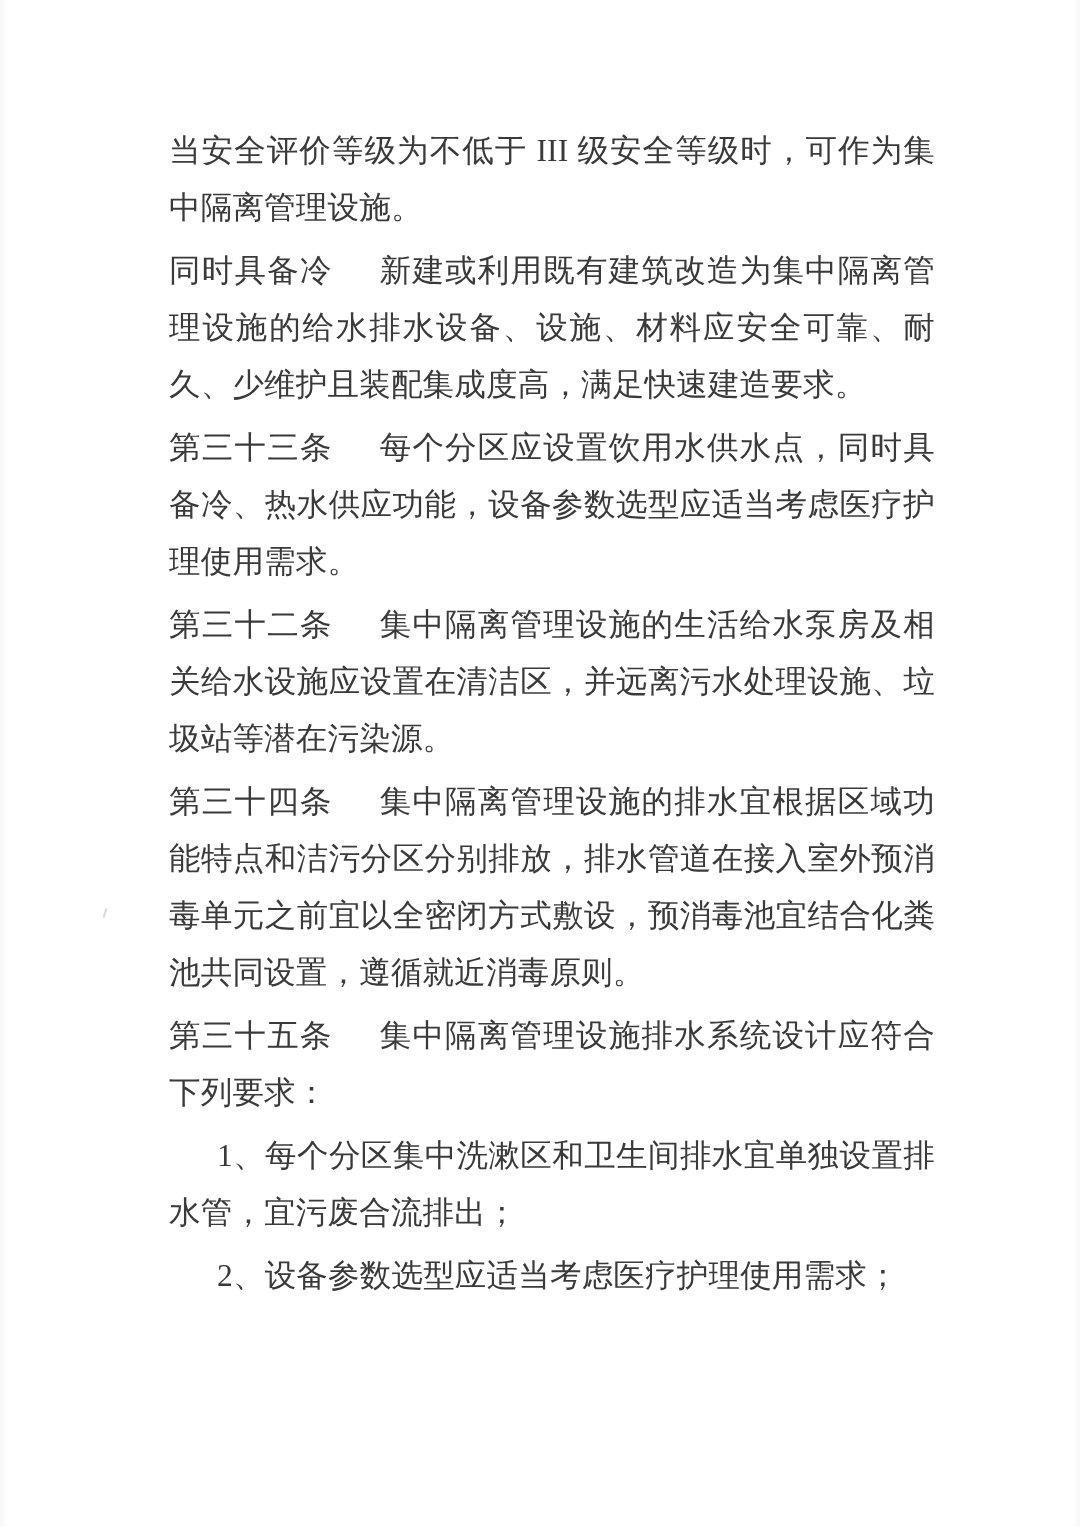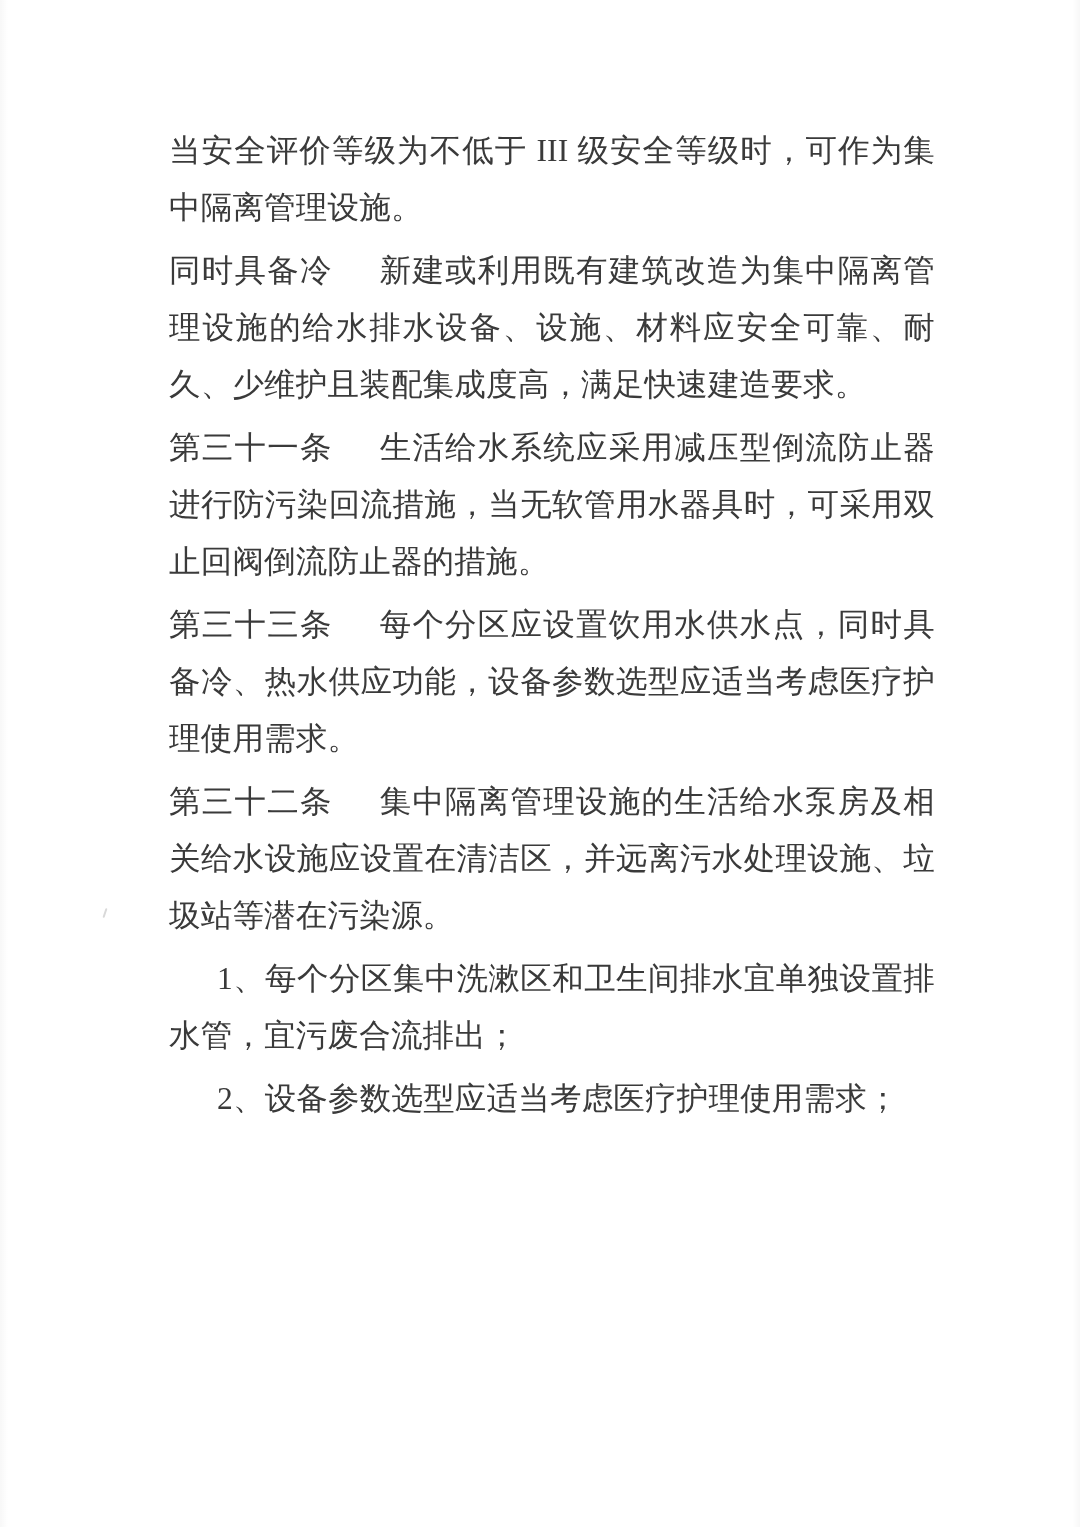--- a/index.html
+++ b/index.html
@@ -67,19 +67,20 @@
   }
 </style>
 </head>
 <body>
 
 <div class="page" style="background: rgb(255, 255, 255);">
   <div class="ink-speck"></div>
   <div class="doc-body" style="color: rgb(58, 58, 58);">
       <p class="para continuation"><span>当安全评价等级为不低于 III 级安全等级时，可作为集中隔离管理设施。</span></p>
       <p class="para article"><span class="art-num">同时具备冷</span><span class="art-gap"></span><span>新建或利用既有建筑改造为集中隔离管理设施的给水排水设备、设施、材料应安全可靠、耐久、少维护且装配集成度高，满足快速建造要求。</span></p>
-      <p class="para article"><span class="art-num">第三十一条</span><span class="art-gap"></span><span>生活给水系统应采用减压型倒流防止器进行防污染回流措施，当无软管用水器具时，可采用双止回阀倒流防止器的措施。</span></p>
       <p class="para article"><span class="art-num">第三十三条</span><span class="art-gap"></span><span>每个分区应设置饮用水供水点，同时具备冷、热水供应功能，设备参数选型应适当考虑医疗护理使用需求。</span></p>
       <p class="para article"><span class="art-num">第三十二条</span><span class="art-gap"></span><span>集中隔离管理设施的生活给水泵房及相关给水设施应设置在清洁区，并远离污水处理设施、垃圾站等潜在污染源。</span></p>
+      <p class="para article"><span class="art-num">第三十四条</span><span class="art-gap"></span><span>集中隔离管理设施的排水宜根据区域功能特点和洁污分区分别排放，排水管道在接入室外预消毒单元之前宜以全密闭方式敷设，预消毒池宜结合化粪池共同设置，遵循就近消毒原则。</span></p>
+      <p class="para article"><span class="art-num">第三十五条</span><span class="art-gap"></span><span>集中隔离管理设施排水系统设计应符合下列要求：</span></p>
       <p class="para list-item"><span class="item-marker">1、</span><span>每个分区集中洗漱区和卫生间排水宜单独设置排水管，宜污废合流排出；</span></p>
       <p class="para list-item"><span class="item-marker">2、</span><span>设备参数选型应适当考虑医疗护理使用需求；</span></p>
     </div>
 </div>
 
 </body></html>

